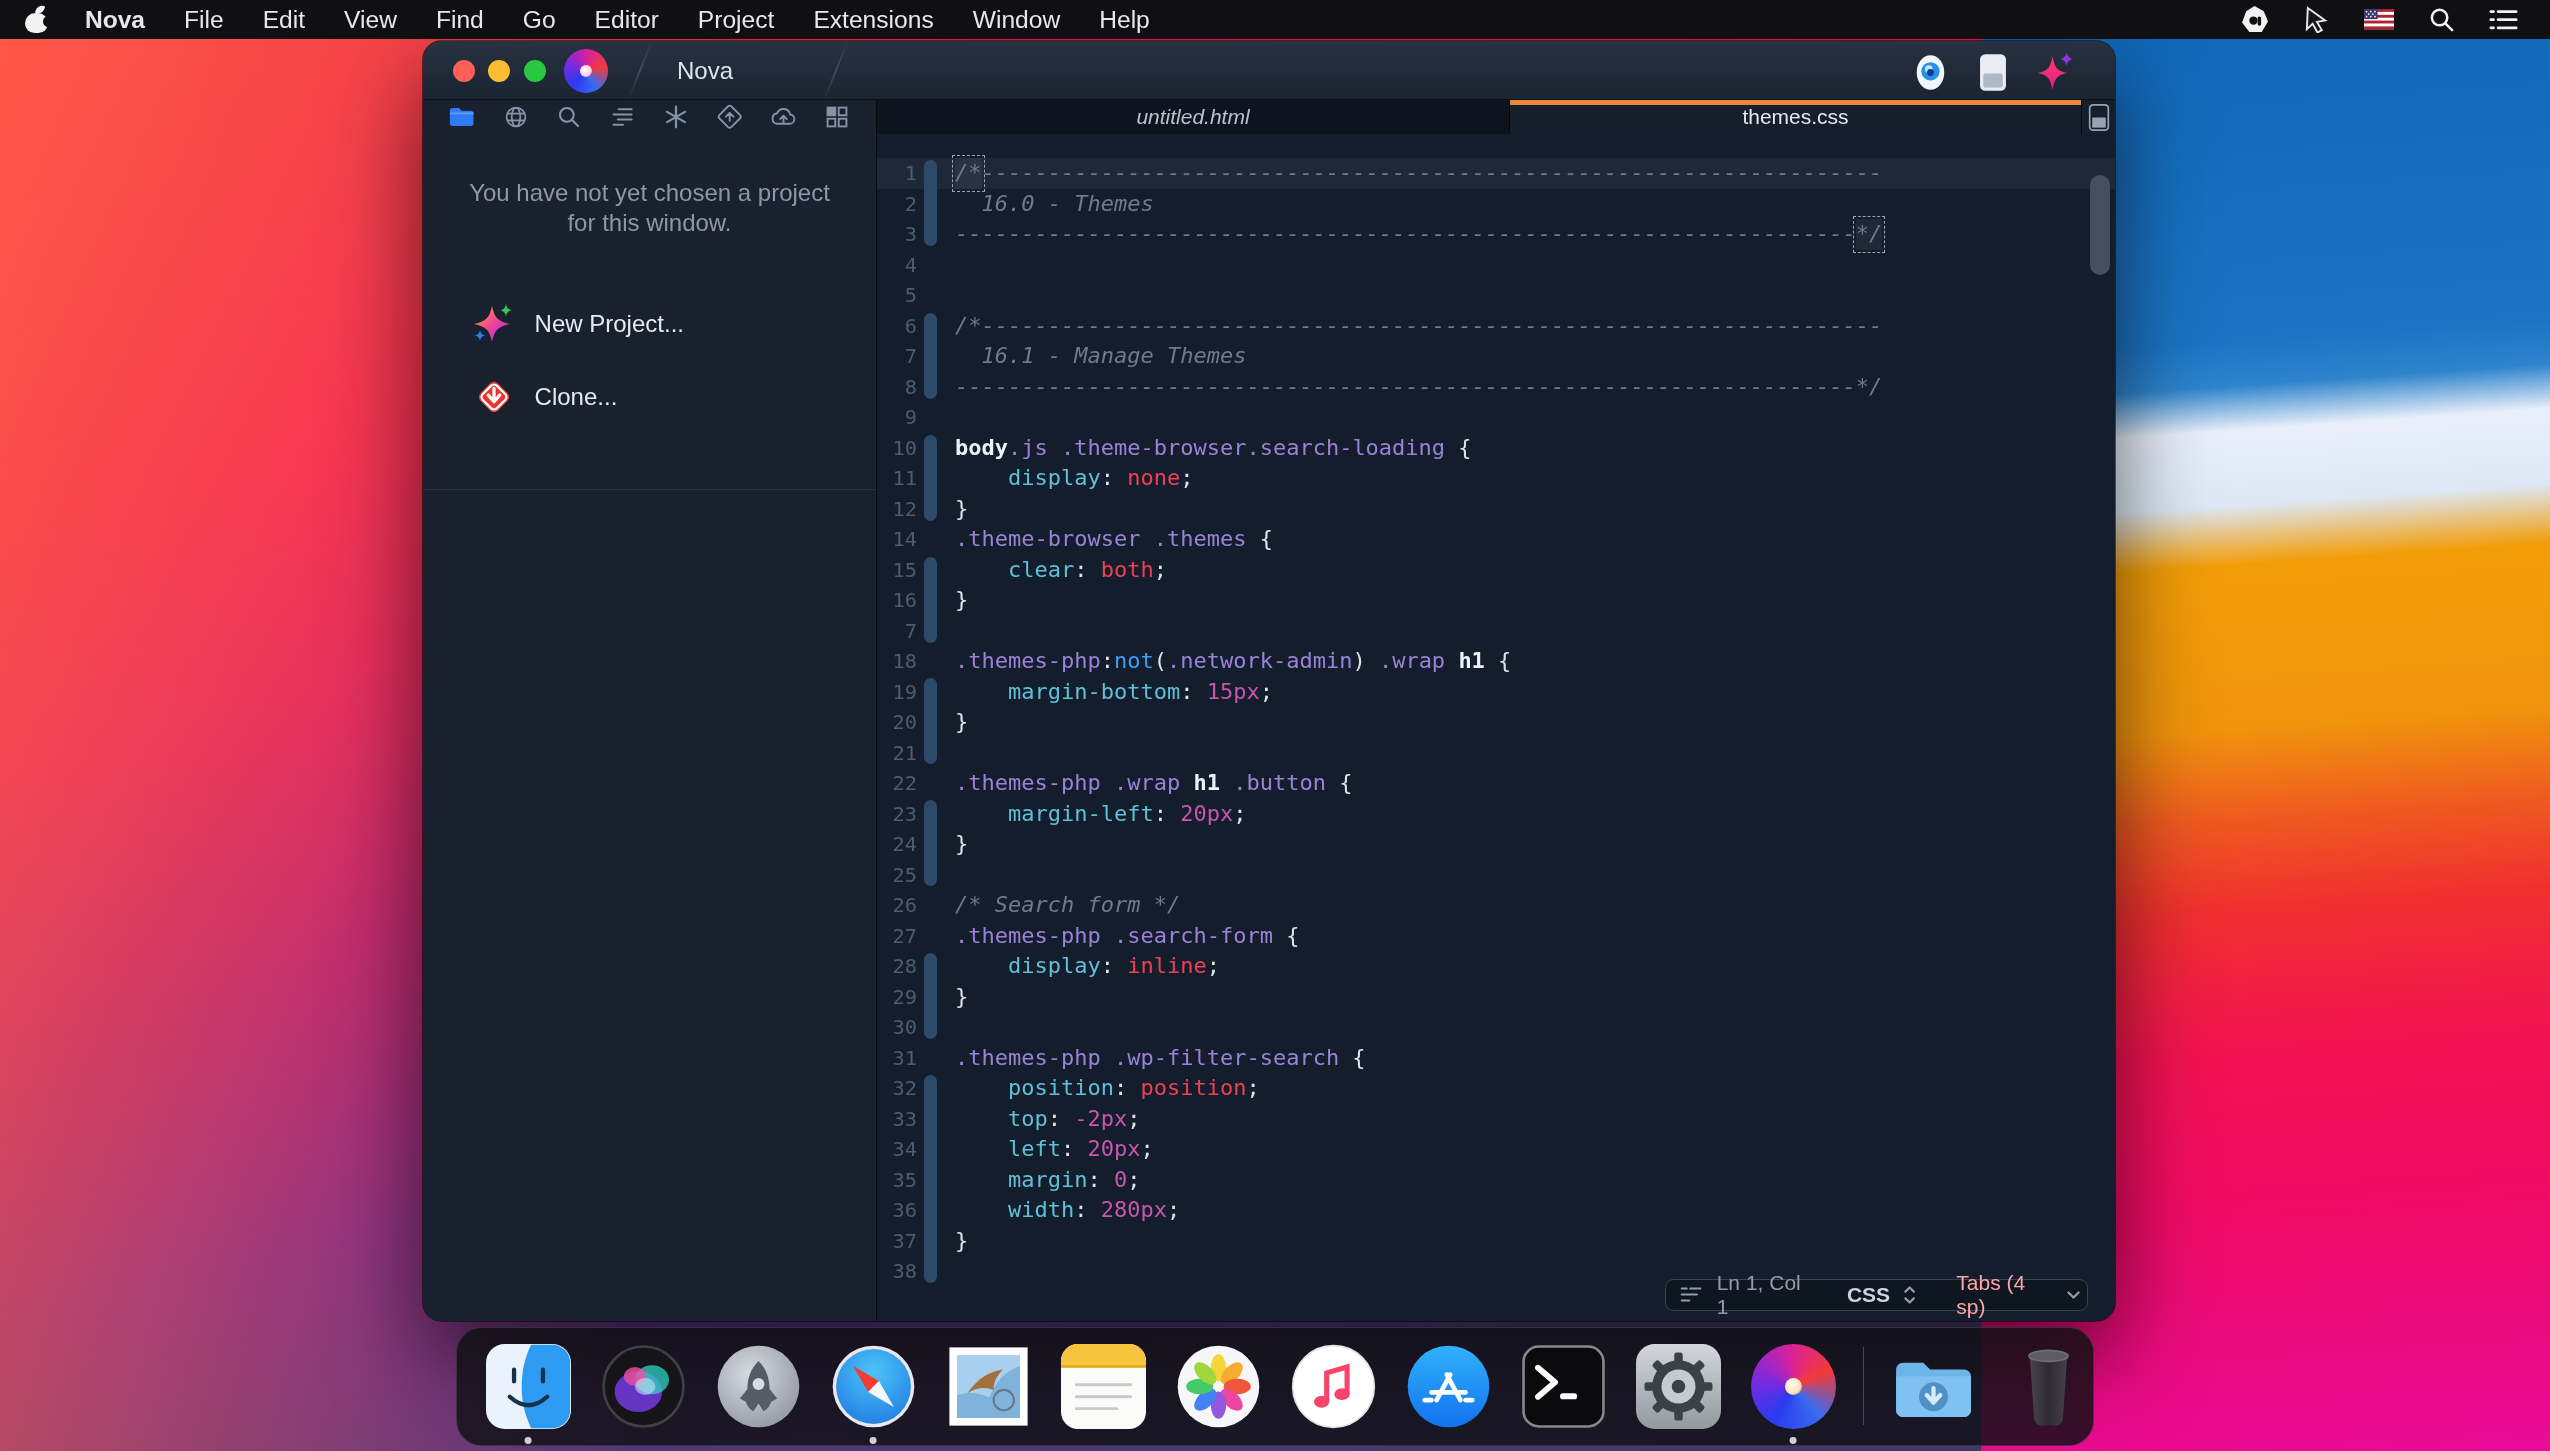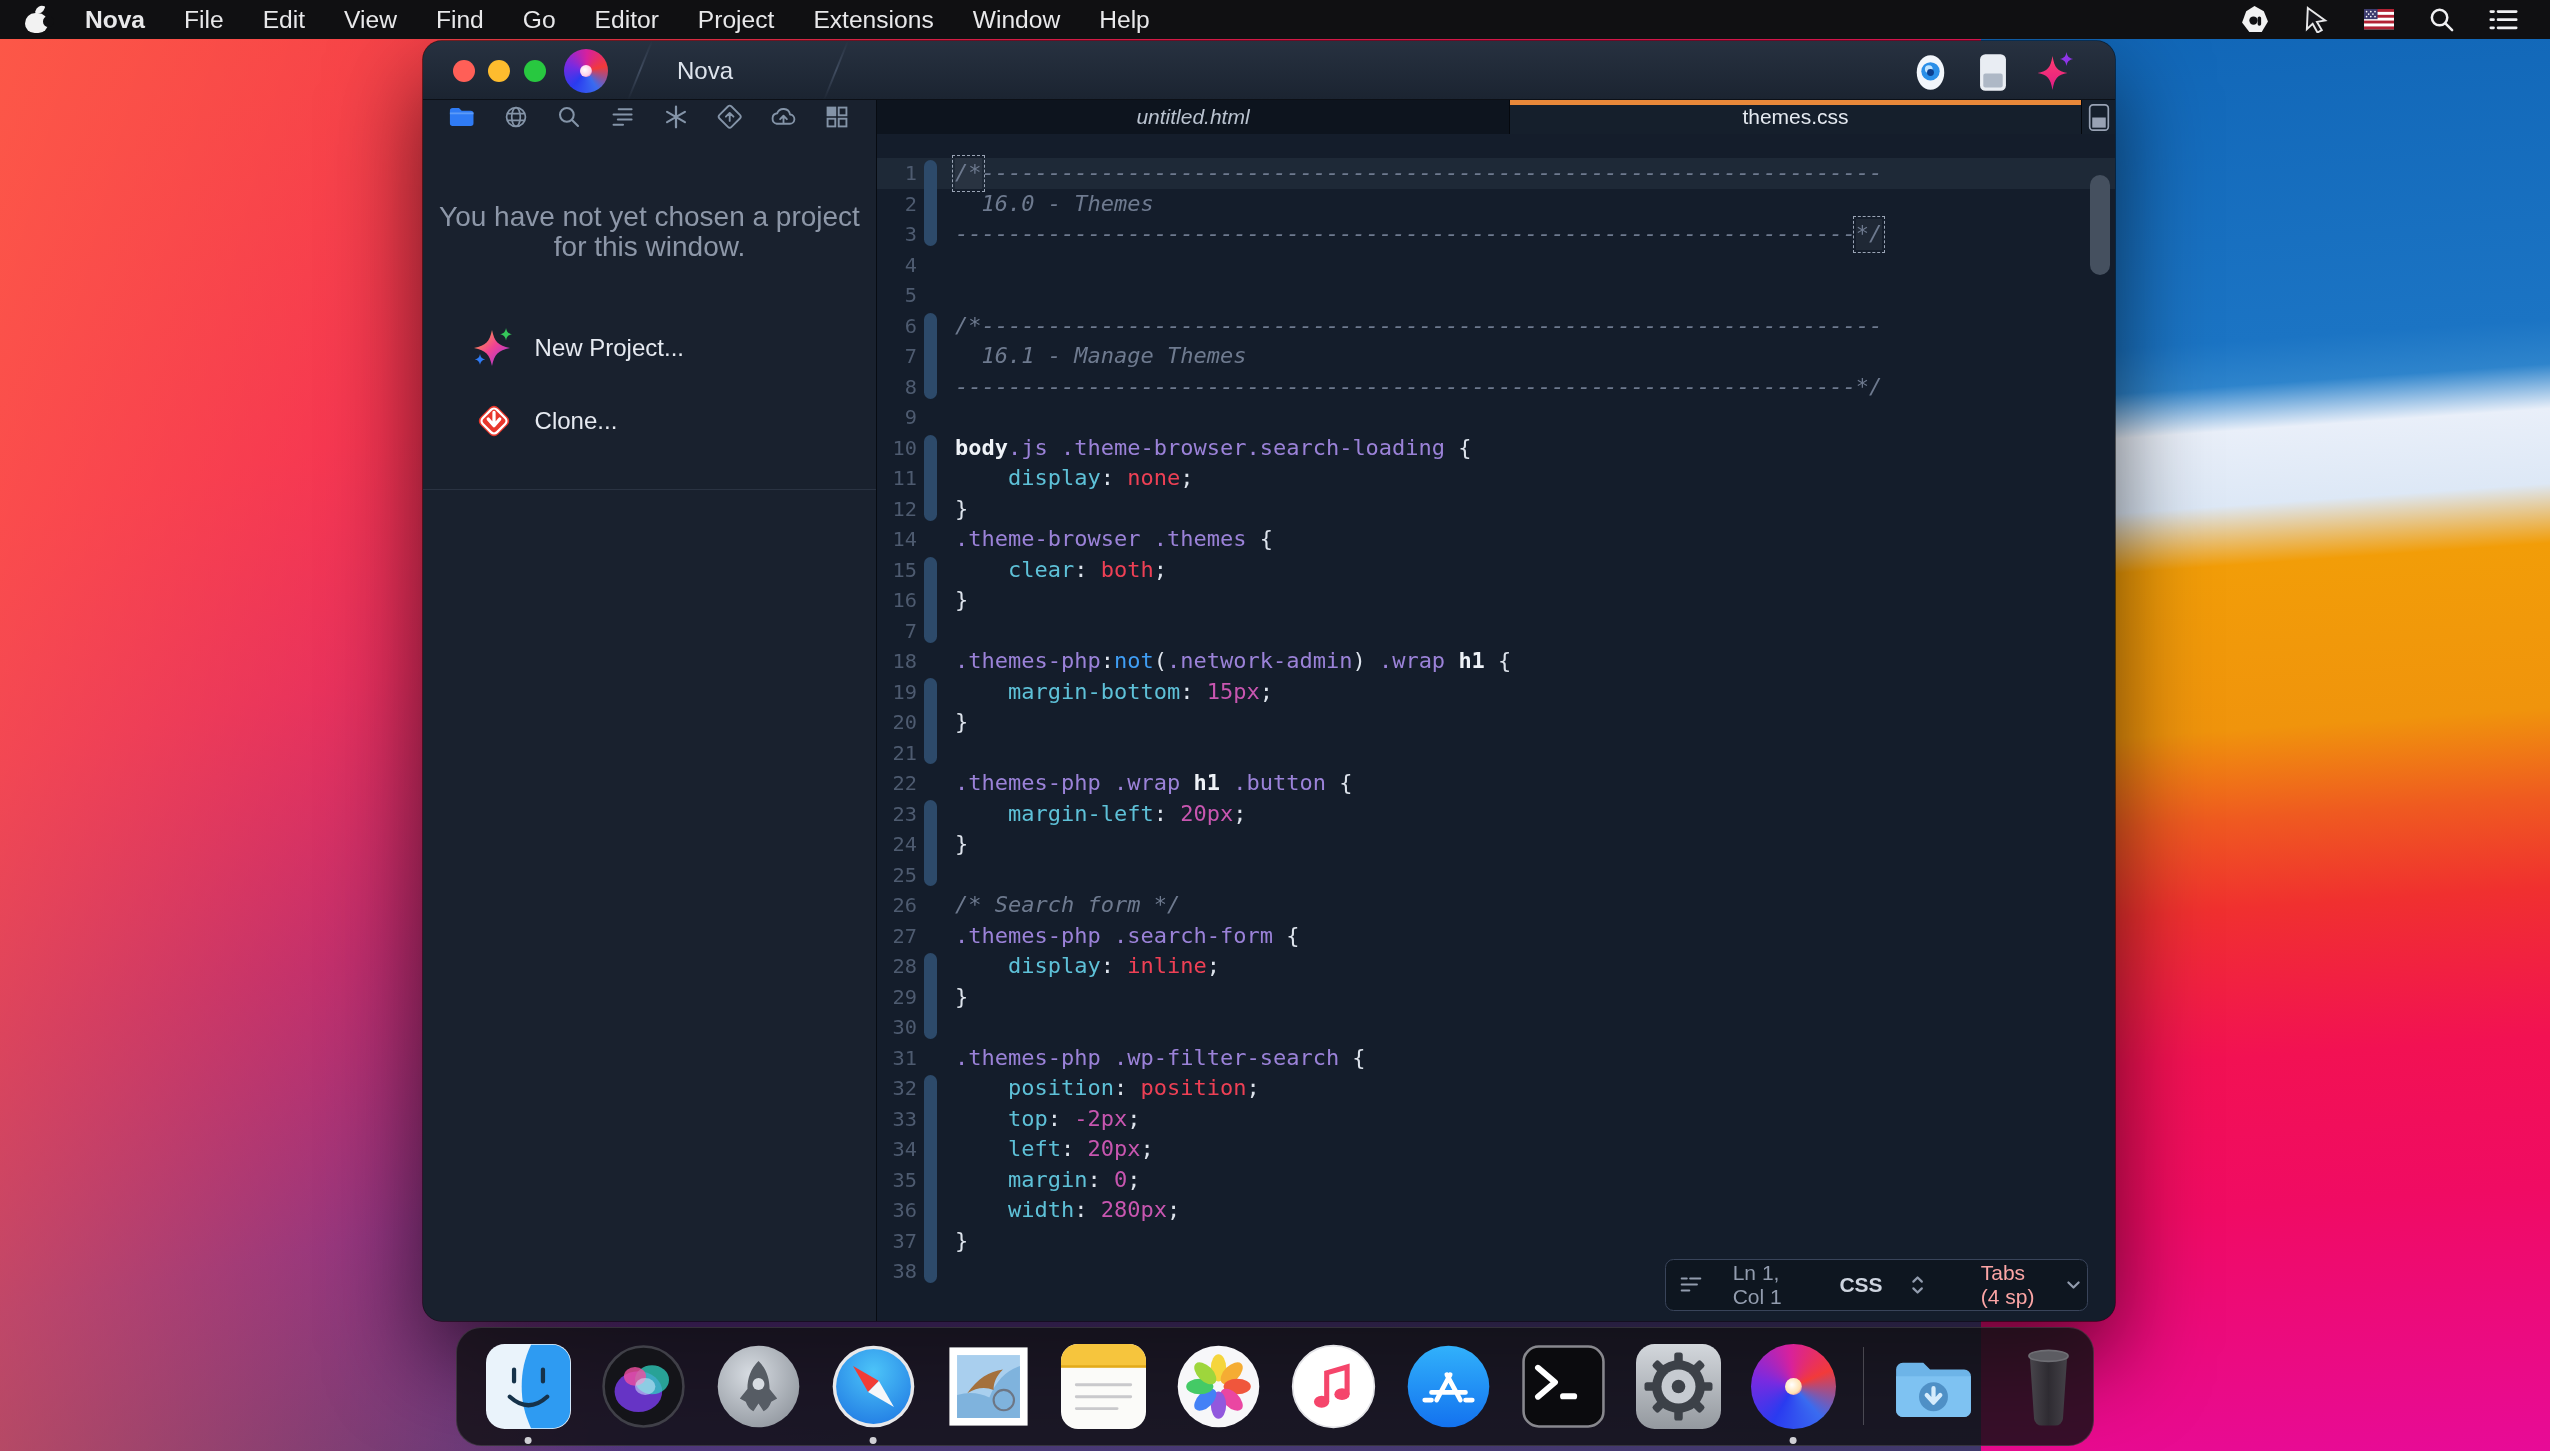--- a/index.html
+++ b/index.html
@@ -61,21 +61,21 @@
   .tab{position:relative;display:flex;align-items:center;justify-content:center;
     font-size:21px;color:#b9c2cf;background:#0d141e;border-right:0.8px solid #05080d;}
   .tab.t1{width:633px;font-style:italic;}
   .tab.t2{width:572px;background:#151f2c;color:#e4e9f0;}
   .tab.active::before{content:"";position:absolute;left:0;right:0;top:0;height:5.1px;background:#e8883a;}
   .tabbar-end{flex:1;display:flex;align-items:center;justify-content:center;background:#151f2c;}
 
   
   .content{display:flex;height:1187px;}
   .sidebar{width:454px;background:#19212e;border-right:1.7px solid #070b11;position:relative;color:#8d97a8;}
-  .sb-msg{margin-top:68px;text-align:center;font-size:28px;line-height:30px;}
+  .sb-msg{margin-top:44px;text-align:center;font-size:24px;line-height:30px;}
   .sb-actions{margin-top:49px;}
   .sb-action{display:flex;align-items:center;height:73px;padding-left:49px;cursor:default;}
   .sb-action .ic{width:44px;height:44px;display:flex;align-items:center;justify-content:center;}
   .sb-action .lbl{margin-left:18.6px;font-size:24px;color:#e6eaf1;}
   .sb-div{position:absolute;left:0;right:0;top:355px;height:0.8px;background:#2a3342;}
 
   .editor{flex:1;position:relative;background:#141d2b;overflow:hidden;}
   .code{position:absolute;inset:0;padding-top:24px;font-family:"DejaVu Sans Mono",monospace;font-size:22px;}
   .line{display:flex;height:30.5px;line-height:30.5px;white-space:pre;}
   .line.cur{background:#1e2937;}
@@ -87,22 +87,22 @@
   .el{color:#eef2f7;font-weight:bold;}
   .cl{color:#9b82d8;}
   .ps{color:#3f9ef5;}
   .pr{color:#5ec1d8;}
   .vk{color:#ee4055;}
   .vn{color:#c856b0;}
   .bx{outline:1.7px dashed #9aa4b5;outline-offset:2.5px;background:rgba(255,255,255,.05);}
 
   .scroll-thumb{position:absolute;right:5.1px;top:41px;width:19.5px;height:100px;border-radius:10.2px;background:#45505f;}
 
-  .statusbar{position:absolute;right:27px;bottom:10.2px;width:423px;height:52px;border:1.7px solid #39445a;border-radius:8.5px;
-    background:rgba(10,16,24,.55);display:flex;align-items:center;color:#929cae;font-size:21px;gap:16px;}
+  .statusbar{position:absolute;right:27px;bottom:10.2px;width:423px;height:32px;border:1.7px solid #39445a;border-radius:8.5px;
+    background:rgba(10,16,24,.55);display:flex;align-items:center;color:#929cae;font-size:21px;}
   .statusbar .seg{display:flex;align-items:center;}
   .st-lines{margin:0 15.2px 0 13.5px;}
   .st-pos{margin-right:29px;}
   .st-lang{color:#cdd4df;font-weight:bold;margin-right:6.8px;}
   .st-tabs{margin-left:34px;color:#fca5a5;}
   .chev{display:flex;flex-direction:column;line-height:8.5px;margin:0 5.1px;}
 
   
   .dock{position:absolute;left:50%;transform:translateX(-50%);bottom:5.1px;width:1638px;height:119px;border-radius:25.4px;
     background:rgba(16,16,19,.82);border:1.7px solid rgba(255,255,255,.13);display:flex;align-items:center;padding:0 13.5px;z-index:40;}

